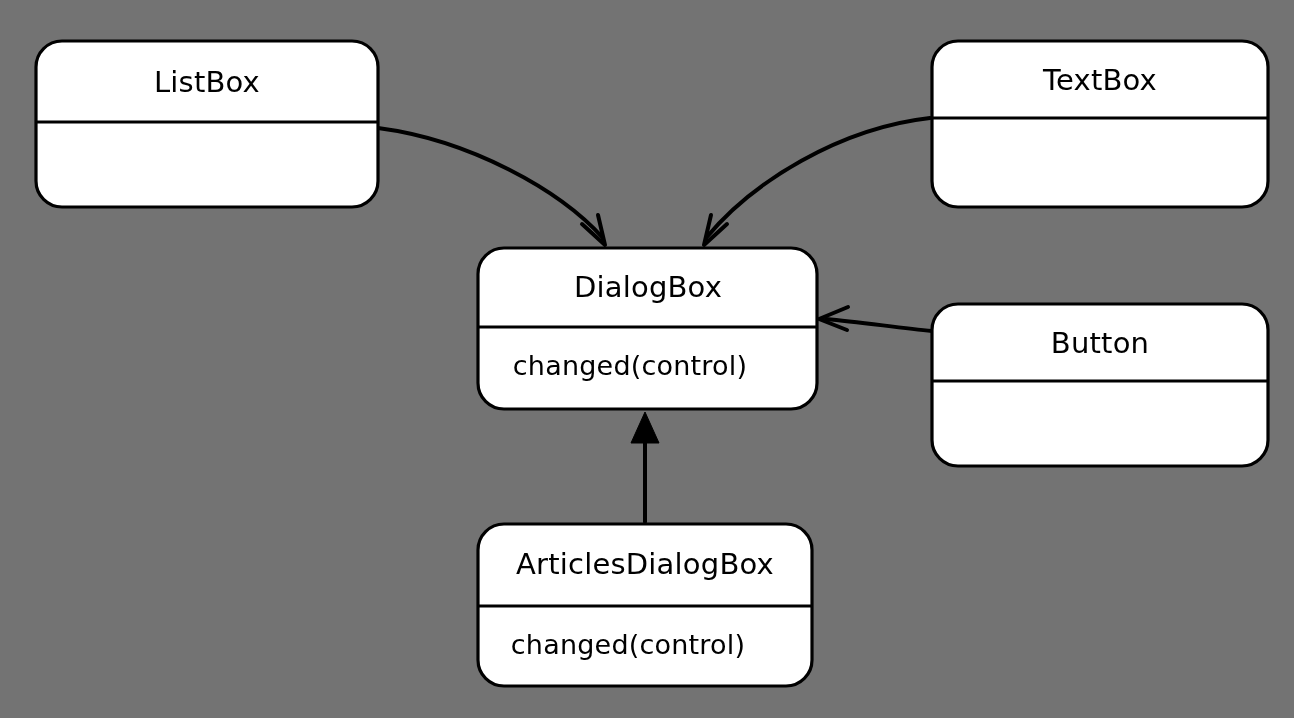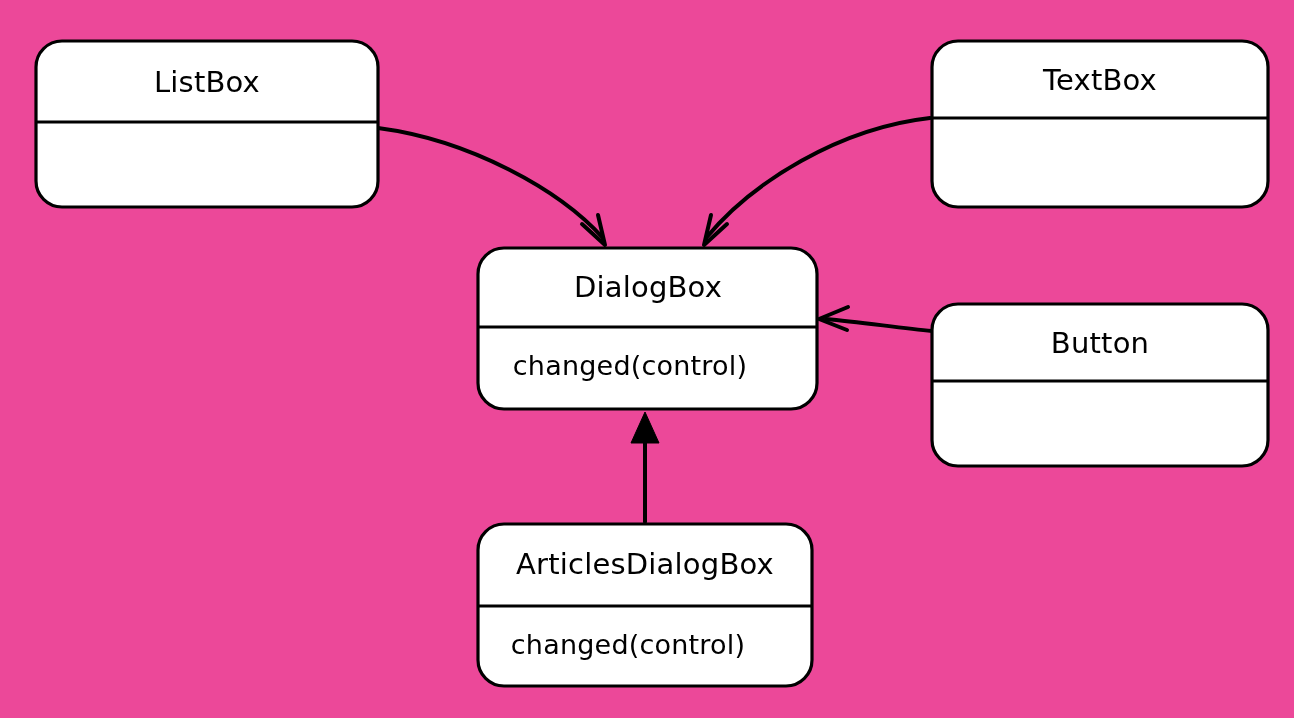--- a/index.html
+++ b/index.html
@@ -10,21 +10,21 @@
   body {
     width: 1294px;
     height: 718px;
     font-family: "DejaVu Sans", "Liberation Sans", sans-serif;
     overflow: hidden;
   }
   #diagram-root {
     position: relative;
     width: 1294px;
     height: 718px;
-    background: #ec4899;
+    background: #737373;
   }
   #diagram-svg {
     position: absolute;
     top: 0;
     left: 0;
     width: 1294px;
     height: 718px;
   }
   .node-rect {
     fill: #ffffff;

